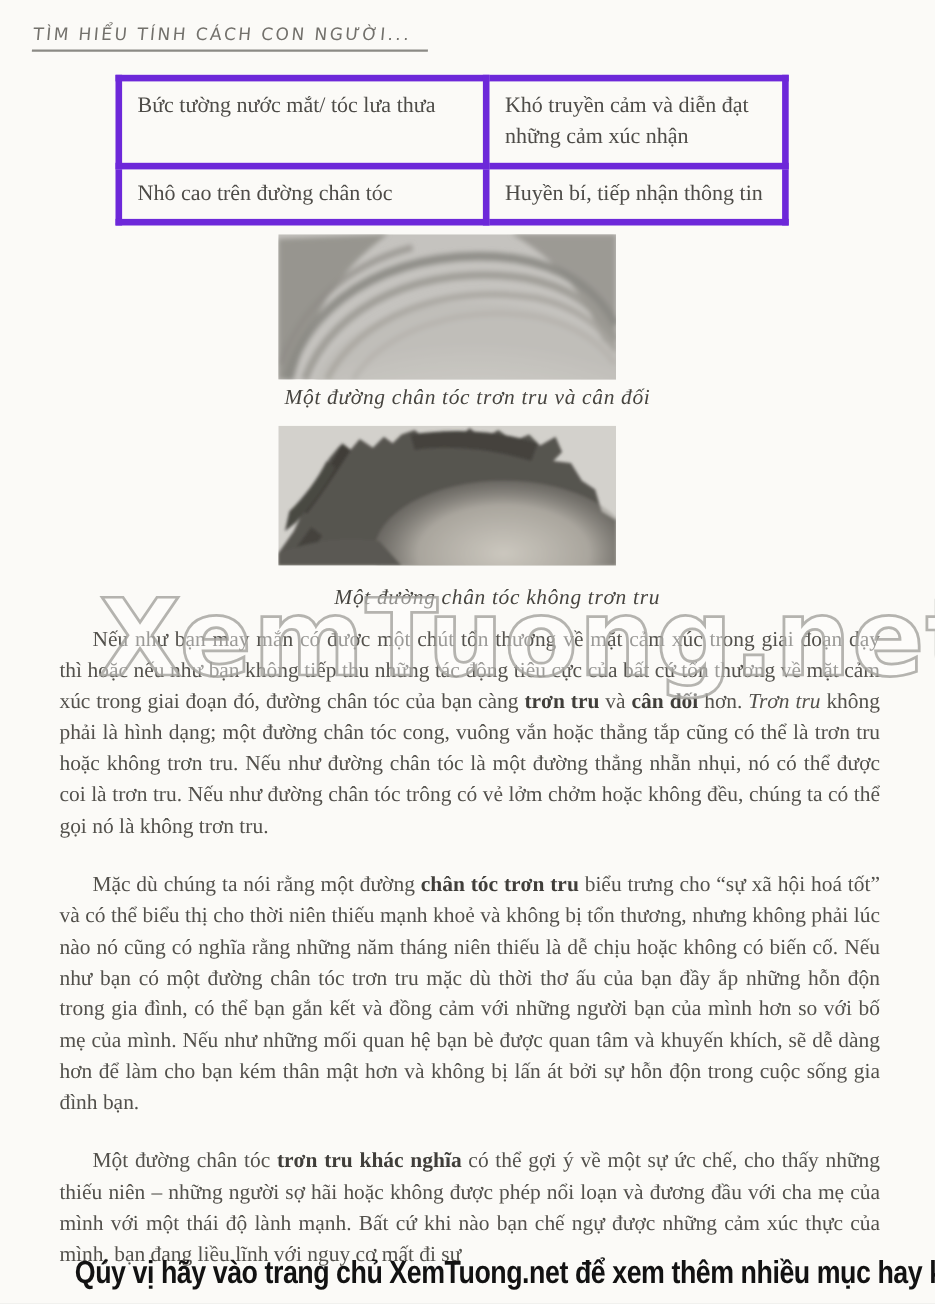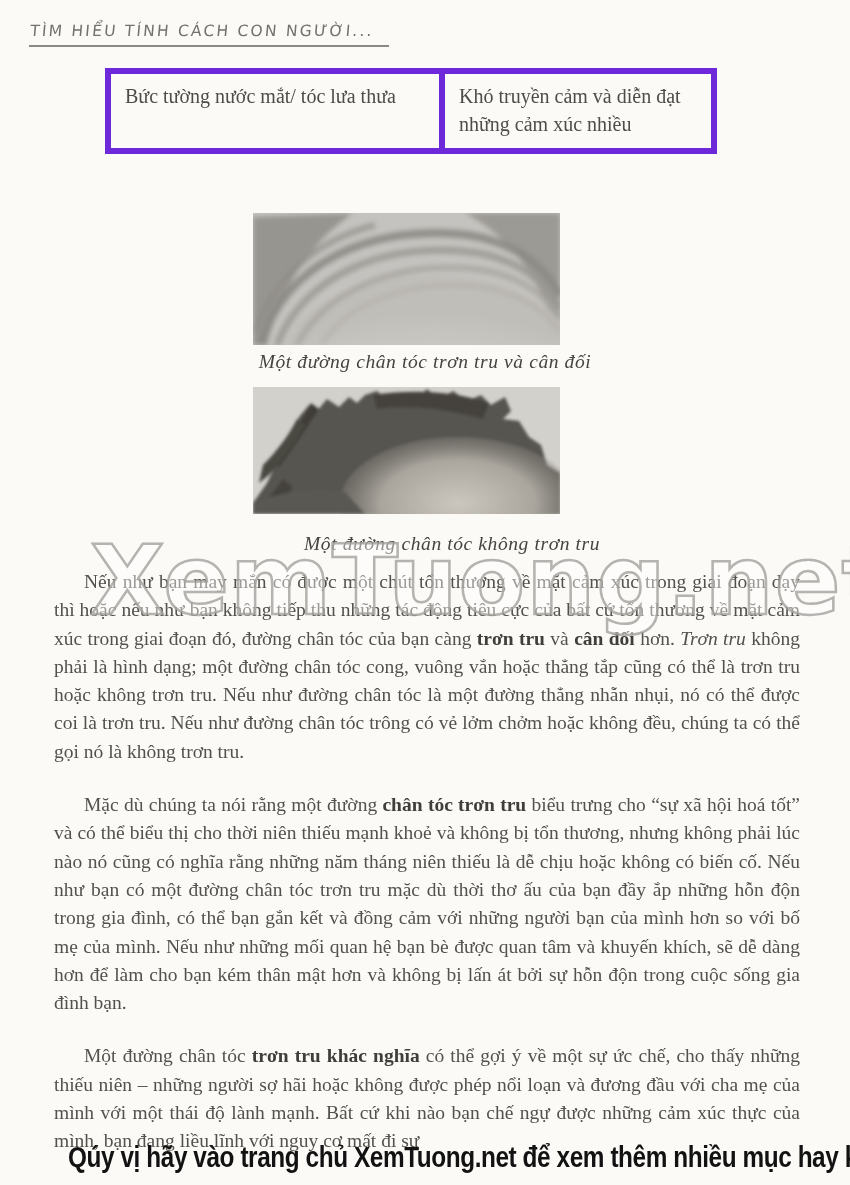--- a/index.html
+++ b/index.html
@@ -87,21 +87,25 @@
 <div class="page">
 
   <div class="header">
     <span class="header-title">TÌM HIỂU TÍNH CÁCH CON NGƯỜI...</span>
   </div>
 
   <table class="traits-table">
     <tbody>
         <tr>
           <td class="col-left">Bức tường nước mắt/ tóc lưa thưa</td>
-          <td class="col-right">Khó truyền cảm và diễn đạt những cảm xúc nhiều</td>
+          <td class="col-right">Khó truyền cảm và diễn đạt những cảm xúc nhận</td>
+        </tr>
+        <tr>
+          <td class="col-left">Nhô cao trên đường chân tóc</td>
+          <td class="col-right">Huyền bí, tiếp nhận thông tin</td>
         </tr>
       </tbody>
   </table>
 
   <div class="figure fig-1">
     <svg viewBox="0 0 307 132" width="307" height="132">
       <defs>
         <filter id="blur1" x="-20%" y="-20%" width="140%" height="140%">
             <feGaussianBlur stdDeviation="2.4"></feGaussianBlur>
           </filter>

